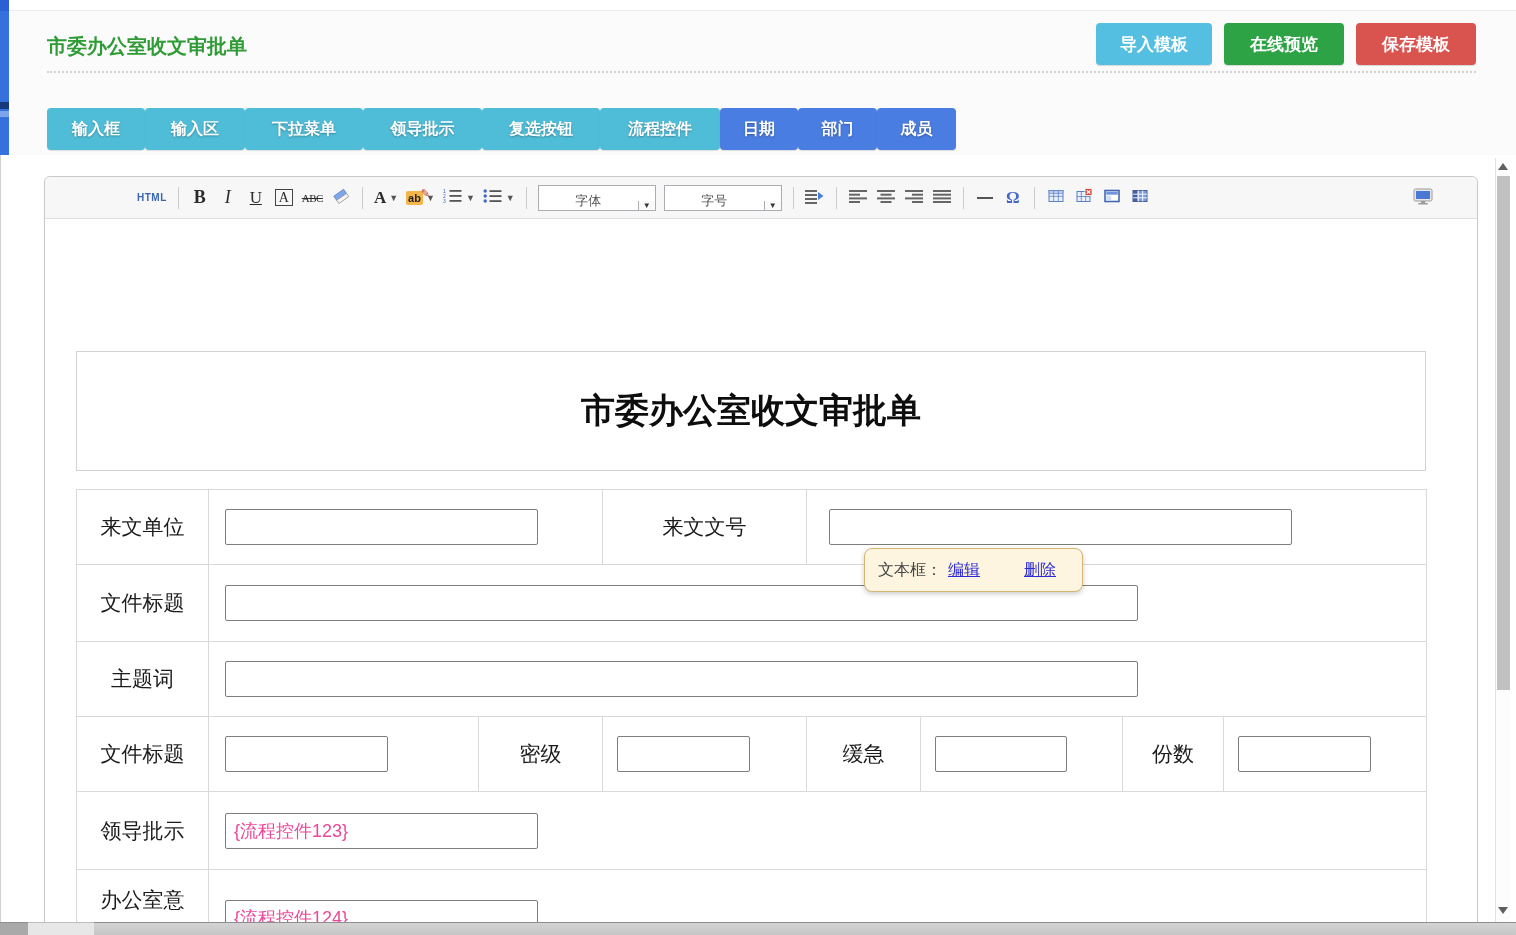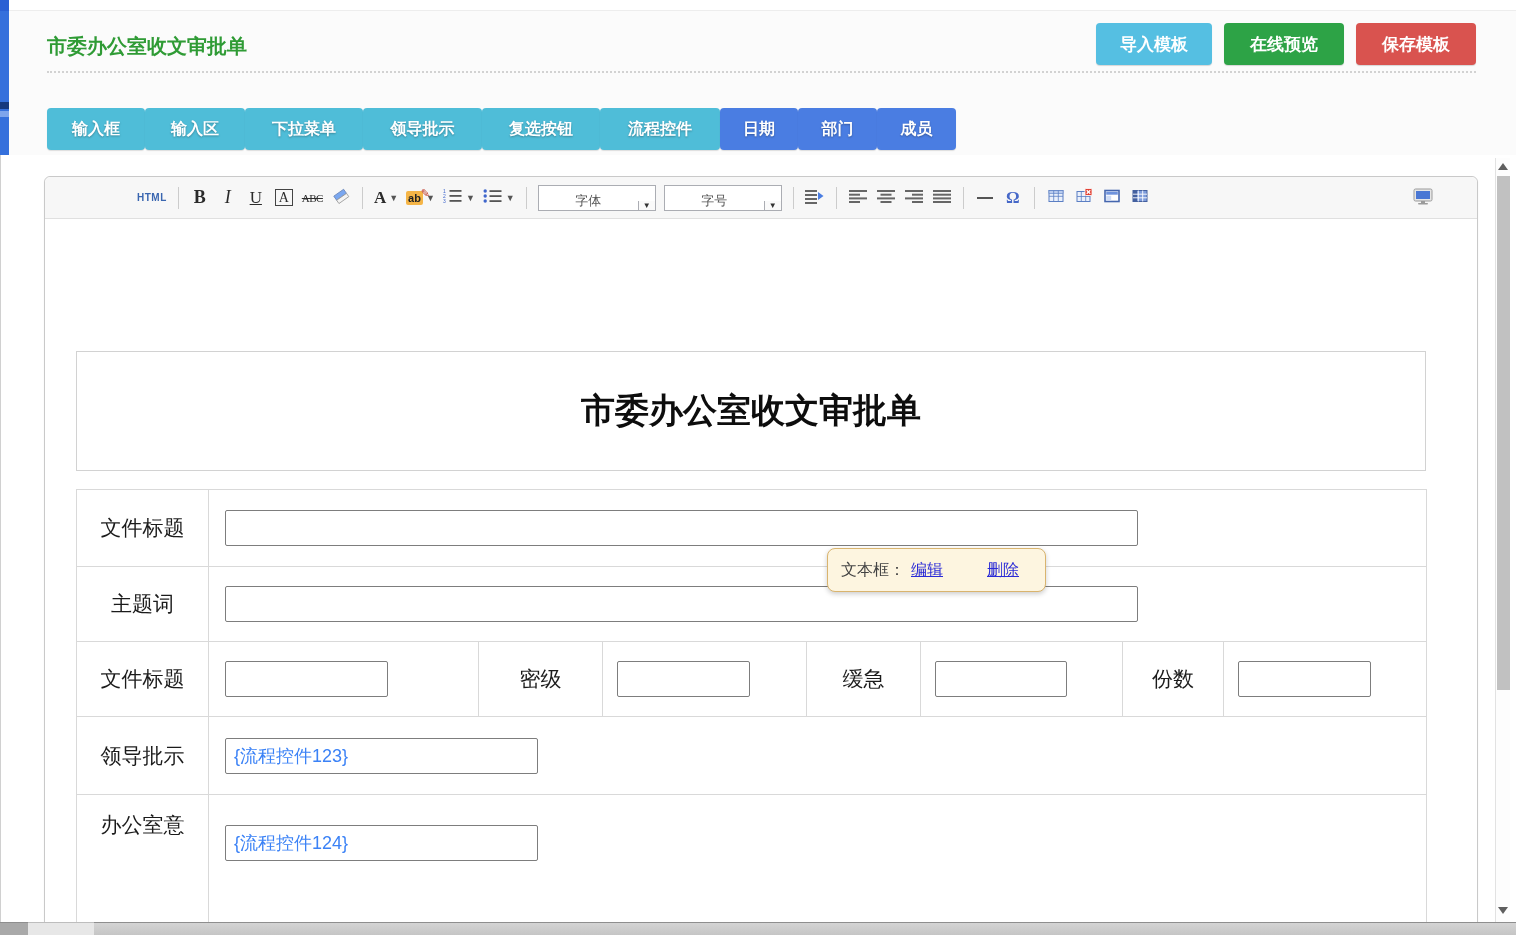--- a/index.html
+++ b/index.html
@@ -72,27 +72,27 @@
                     justify-content:center; font-size:34px; font-weight:bold; color:#0d0d0d; margin-bottom:18px; }
   table.form { border-collapse:collapse; table-layout:fixed; width:1350px; }
   table.form td { border:1px solid #d9d9d9; }
   td.lbl { text-align:center; font-size:21px; color:#1b1b1b; }
   tr.r1 { height:75px; } tr.r2 { height:77px; } tr.r3 { height:75px; }
   tr.r4 { height:75px; } tr.r5 { height:78px; } tr.r6 { height:150px; }
   tr.r6 td { vertical-align:top; }
   tr.r6 td.lbl { padding-top:16px; }
   tr.r6 .txt { margin-top:30px; }
   .txt { height:36px; border:1px solid #7d7d7d; border-radius:2px; background:#fff; font-size:18px;
-         color:#3b82f6; padding:0 8px; font-family:inherit; display:block; }
+         color:#ec4899; padding:0 8px; font-family:inherit; display:block; }
   .ml16 { margin-left:16px; } .ml14 { margin-left:14px; } .ml22 { margin-left:22px; }
   .w313 { width:313px; } .w463 { width:463px; } .w913 { width:913px; }
   .w163 { width:163px; } .w133 { width:133px; } .w132 { width:132px; }
 
   
-  .tooltip { position:absolute; left:827px; top:548px; width:219px; height:44px; background:#fdf5e0;
+  .tooltip { position:absolute; left:864px; top:548px; width:219px; height:44px; background:#fdf5e0;
              border:1px solid #d9b46e; border-radius:8px; box-shadow:0 2px 5px rgba(0,0,0,.2);
              display:flex; align-items:center; padding:0 13px; font-size:16px; color:#444; z-index:6; }
   .tooltip a { color:#2b2bd6; text-decoration:underline; font-size:16px; }
   .tooltip .edit { margin-left:6px; }
   .tooltip .del  { margin-left:44px; }
 
   
   .scrollbar { position:absolute; left:1495px; top:158px; width:15px; height:764px; background:#fdfdfd; border-left:1px solid #e2e2e2; z-index:4; }
   .sb-up, .sb-down { position:absolute; left:2px; width:0; height:0; border-left:5px solid transparent; border-right:5px solid transparent; cursor:pointer; }
   .sb-up { top:5px; border-bottom:7px solid #5f5f5f; }
@@ -311,20 +311,30 @@
           <col style="width:132px">
             <col style="width:270px">
             <col style="width:124px">
             <col style="width:204px">
           <col style="width:114px">
             <col style="width:202px">
             <col style="width:101px">
             <col style="width:203px">
         </colgroup>
         <tbody>
+            <tr class="r1">
+          <td class="lbl">来文单位</td>
+          <td colspan="2">
+                <input class="txt w313 ml16" value="" style="">
+              </td>
+          <td class="lbl">来文文号</td>
+          <td colspan="4">
+                <input class="txt w463 ml22" value="" style="">
+              </td>
+        </tr>
         <tr class="r2">
           <td class="lbl">文件标题</td>
           <td colspan="7">
                 <input class="txt w913 ml16" value="" style="">
               </td>
         </tr>
         <tr class="r3">
           <td class="lbl">主题词</td>
           <td colspan="7">
                 <input class="txt w913 ml16" value="" style="">

